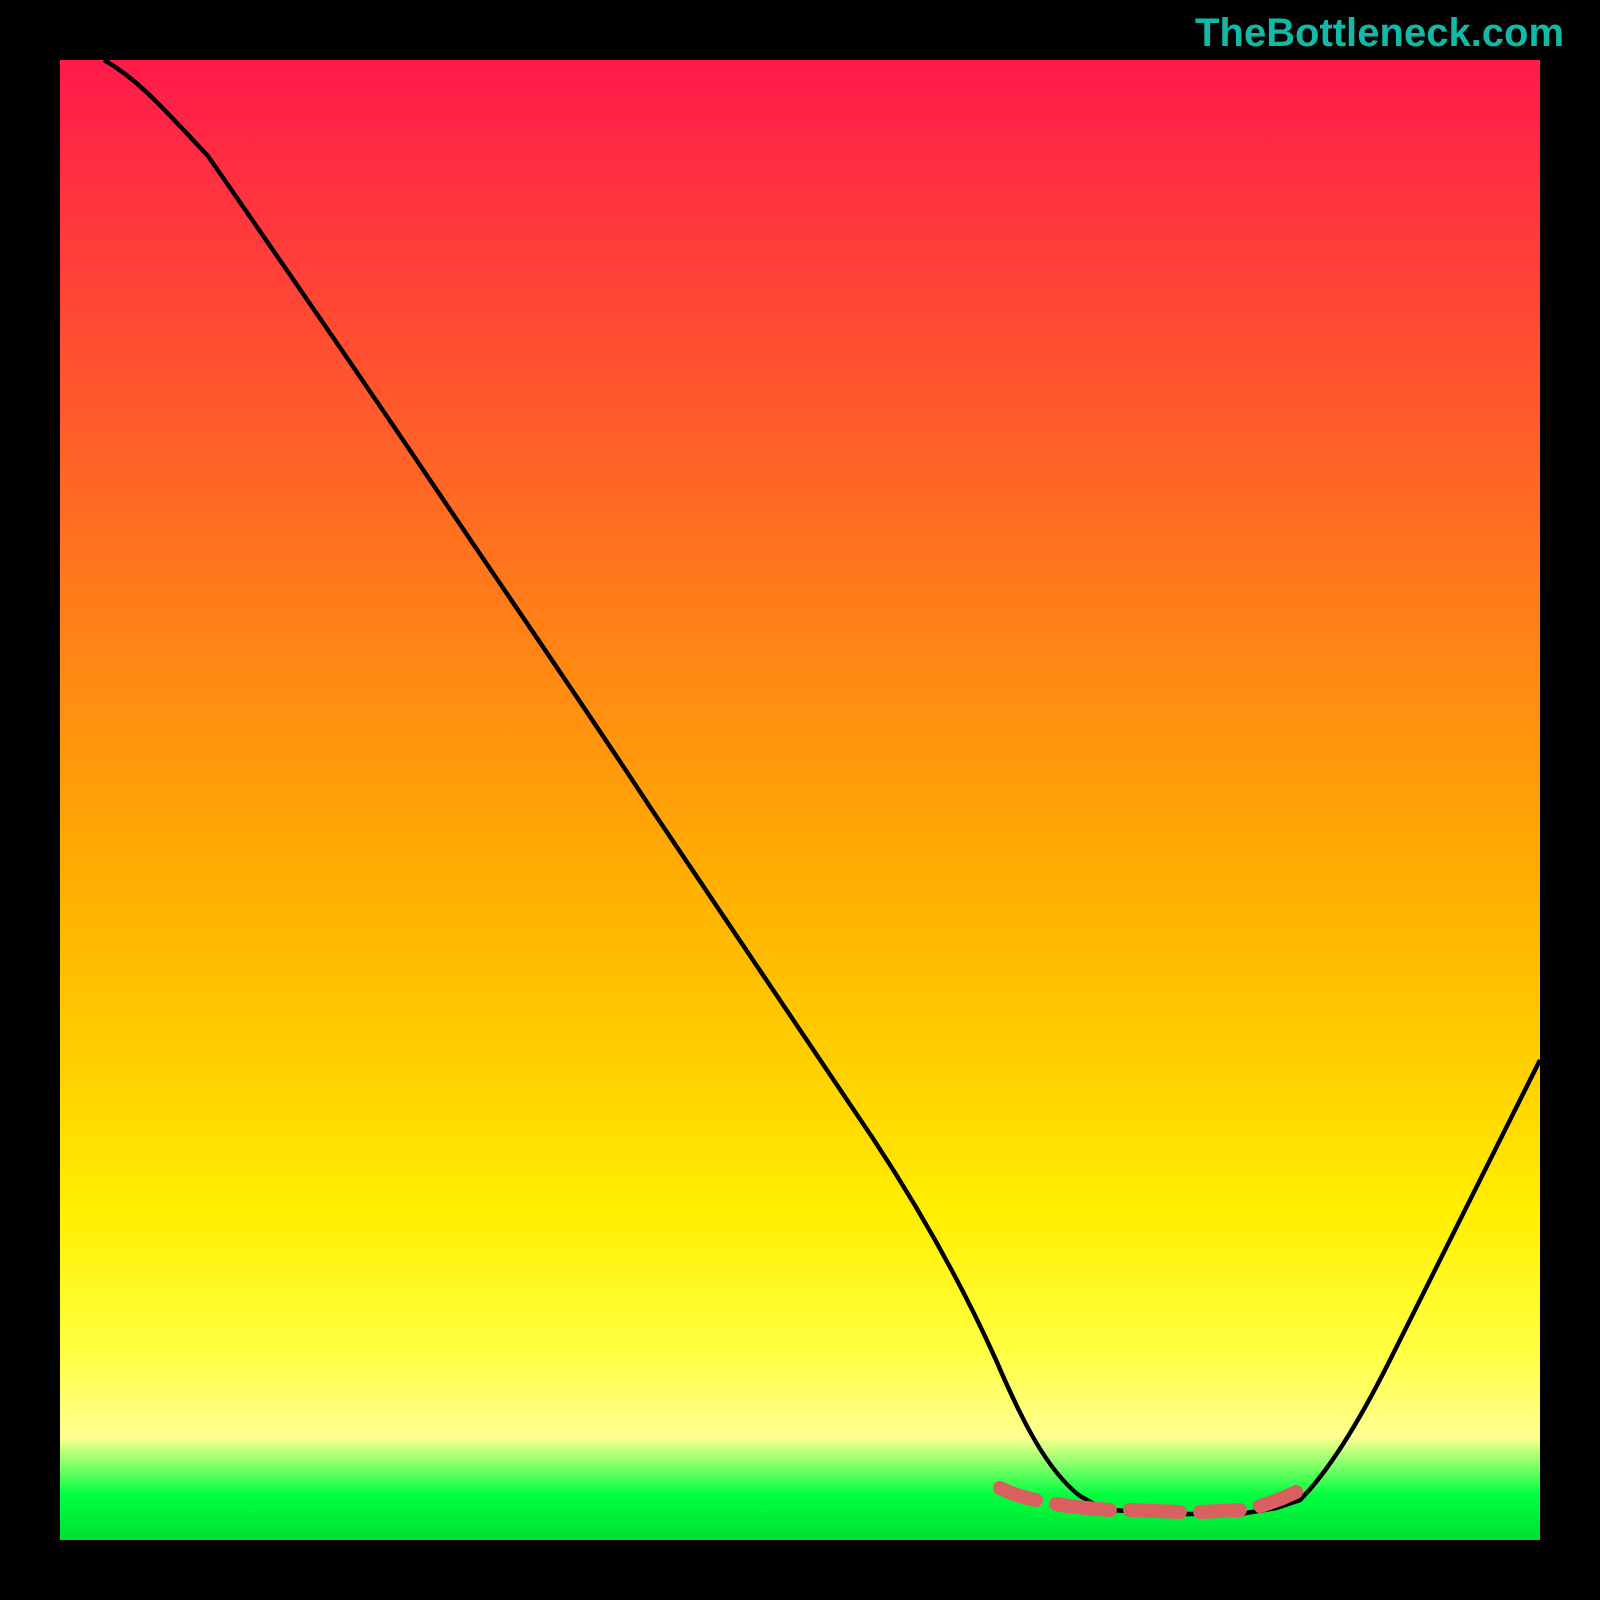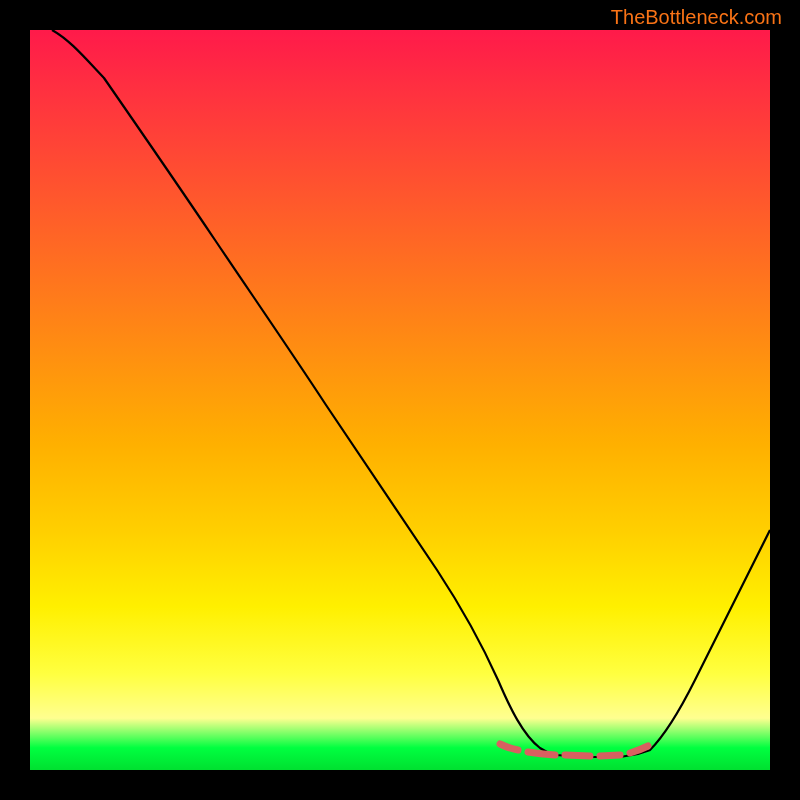--- a/index.html
+++ b/index.html
@@ -7,23 +7,23 @@
     width: 800px;
     height: 800px;
     background: #000;
     position: relative;
     font-family: Arial, sans-serif;
   }
   .watermark {
     position: absolute;
     top: 6px;
     right: 18px;
-    color: #f97316;
+    color: #14b8a6;
     font-size: 20px;
-    font-weight: 400;
+    font-weight: 700;
     z-index: 10;
   }
   .plot-area {
     position: absolute;
     left: 30px;
     top: 30px;
     width: 740px;
     height: 740px;
   }
   .gradient-bg {

